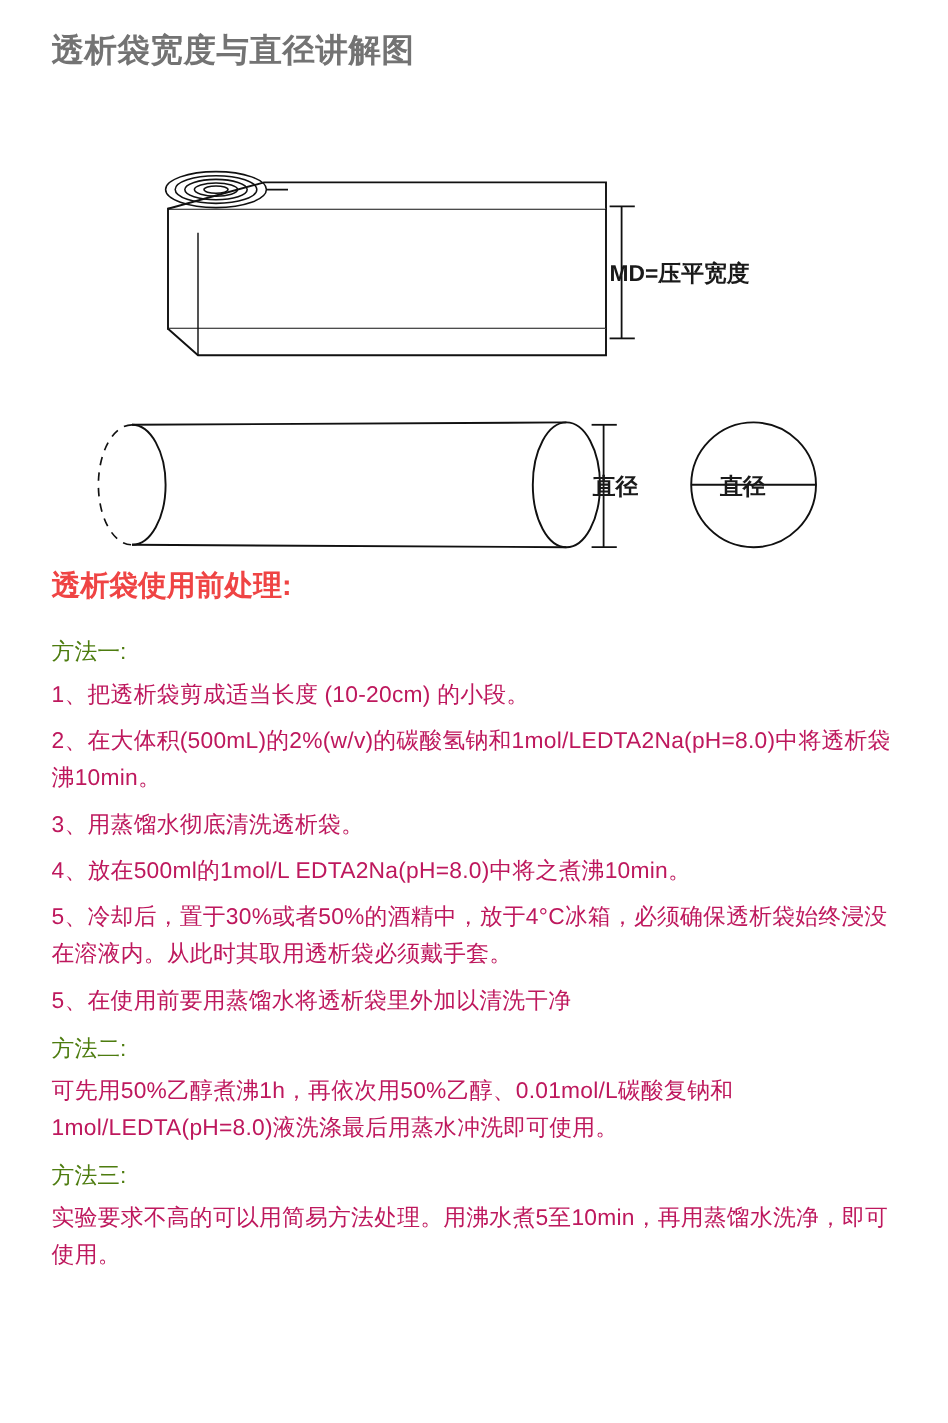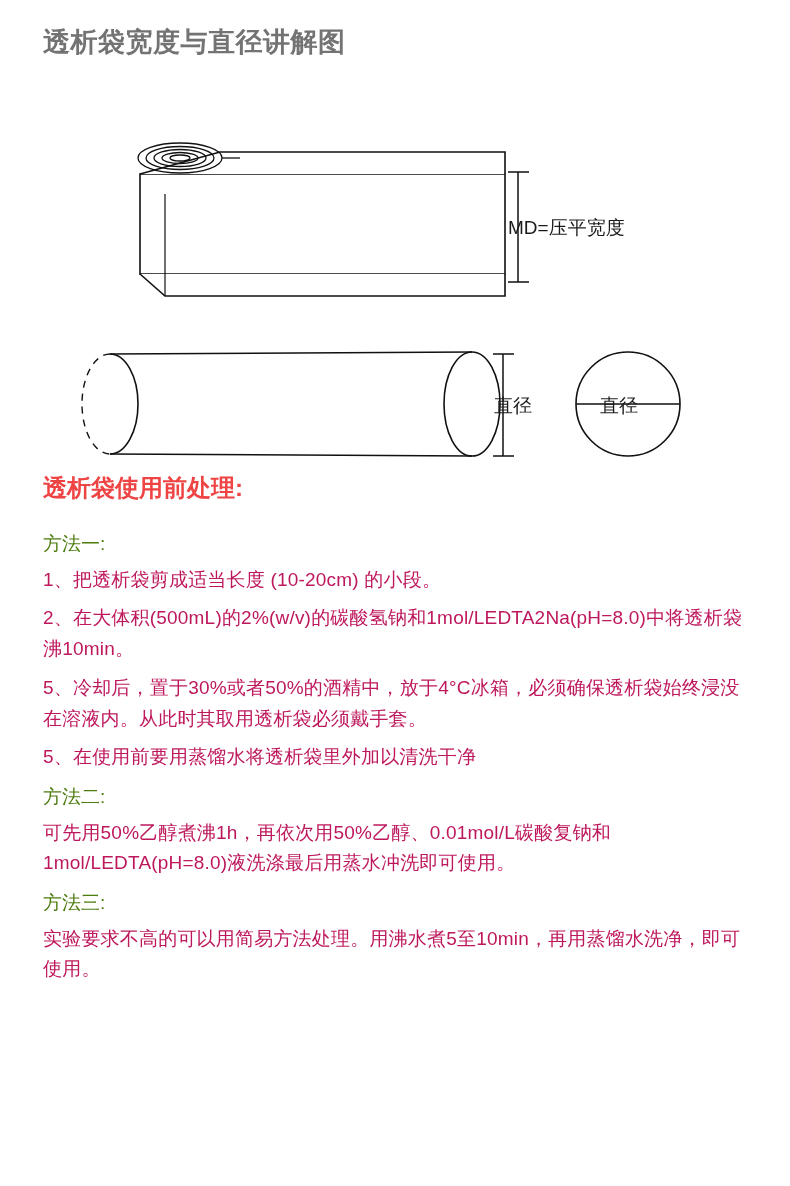--- a/index.html
+++ b/index.html
@@ -26,20 +26,21 @@
     font-weight: bold;
     letter-spacing: 0.5px;
     margin: 6px 0 0 3px;
     color: #737373;
   }
   .figure-area {
     position: relative;
     width: 710px;
     height: 390px;
     margin-top: 14px;
+    font-weight: bold;
   }
   .figure-area svg {
     display: block;
   }
   .section-title {
     font-size: 24px;
     font-weight: bold;
     margin: 8px 0 26px 3px;
     color: #ef4444;
   }
@@ -118,20 +119,22 @@
     </svg>
   </div>
 
   <h2 class="section-title">透析袋使用前处理:</h2>
 
   <div class="method-label">方法一:</div>
 
   <div class="steps">
     <p class="para">1、把透析袋剪成适当长度 (10-20cm) 的小段。</p>
     <p class="para">2、在大体积(500mL)的2%(w/v)的碳酸氢钠和1mol/LEDTA2Na(pH=8.0)中将透析袋沸10min。</p>
+    <p class="para">3、用蒸馏水彻底清洗透析袋。</p>
+    <p class="para">4、放在500ml的1mol/L EDTA2Na(pH=8.0)中将之煮沸10min。</p>
     <p class="para">5、冷却后，置于30%或者50%的酒精中，放于4°C冰箱，必须确保透析袋始终浸没在溶液内。从此时其取用透析袋必须戴手套。</p>
     <p class="para">5、在使用前要用蒸馏水将透析袋里外加以清洗干净</p>
   </div>
 
   <div class="method-label">方法二:</div>
   <p class="para">可先用50%乙醇煮沸1h，再依次用50%乙醇、0.01mol/L碳酸复钠和1mol/LEDTA(pH=8.0)液洗涤最后用蒸水冲洗即可使用。</p>
 
   <div class="method-label">方法三:</div>
   <p class="para">实验要求不高的可以用简易方法处理。用沸水煮5至10min，再用蒸馏水洗净，即可使用。</p>
 

